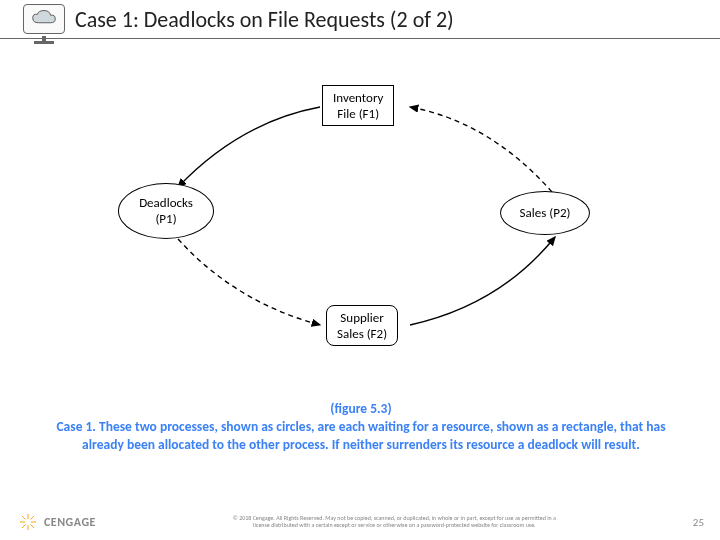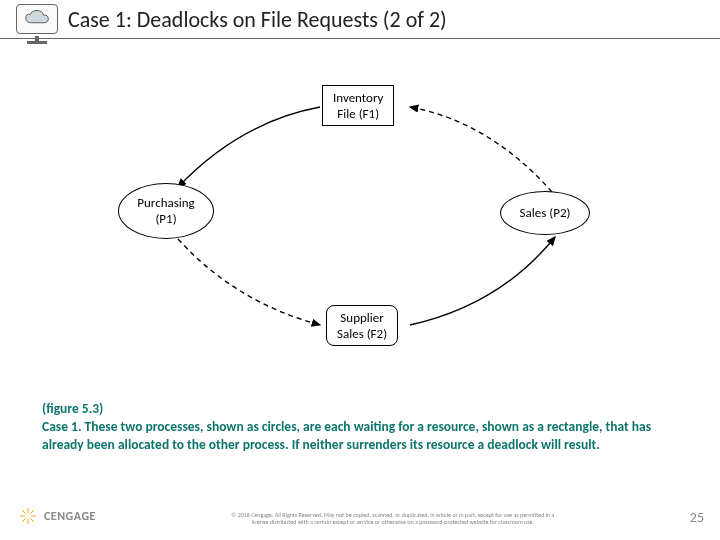--- a/index.html
+++ b/index.html
@@ -7,21 +7,21 @@
     width: 720px;
     height: 540px;
     font-family: Calibri, Arial, sans-serif;
     background: #fff;
     position: relative;
     overflow: hidden;
   }
   .header {
     display: flex;
     align-items: center;
-    padding: 4px 0 4px 16px;
+    padding: 4px 0 4px 23px;
     border-bottom: 1px solid #666;
   }
   .cloud-icon {
     width: 42px;
     height: 30px;
     border: 1.5px solid #666;
     border-radius: 4px;
     margin-right: 10px;
     display: flex;
     align-items: center;
@@ -81,29 +81,30 @@
     line-height: 1.2;
   }
   .caption {
     position: absolute;
     left: 42px;
     right: 40px;
     top: 400px;
     font-size: 13.5px;
     font-weight: 700;
     line-height: 1.35;
-    color: #0f766e;
+    color: #3b82f6;
+    text-align: center;
   }
   .footer {
     position: absolute;
-    bottom: 14px;
+    bottom: 8px;
     left: 0;
     right: 0;
     display: flex;
-    align-items: flex-end;
+    align-items: center;
     padding: 0 16px 0 18px;
   }
   .brand {
     display: flex;
     align-items: center;
     font-size: 12px;
     color: #888;
     letter-spacing: 0.5px;
     font-weight: 600;
   }
@@ -112,21 +113,21 @@
   }
   .copyright {
     flex: 1;
     text-align: center;
     font-size: 6px;
     color: #888;
     line-height: 1.2;
     padding: 0 40px;
   }
   .page-num {
-    font-size: 14px;
+    font-size: 11px;
     color: #888;
   }
   .arrows { position: absolute; top: 0; left: 0; }
 </style>
 </head>
 <body>
 
 <div class="header">
   <div class="cloud-icon">
     <svg viewBox="0 0 32 20">
@@ -159,21 +160,21 @@
     <span>File (F1)</span>
   </div>
 
   <div class="node-rect" style="left:326px; top:238px;border-radius:8px;">
     <span>Supplier</span><br>
     <span>Sales (F2)</span>
   </div>
 
   <div class="node-ellipse" style="left:118px; top:116px; width:96px; height:56px;">
     <div>
-      <span>Purchasing</span><br>
+      <span>Deadlocks</span><br>
       <span>(P1)</span>
     </div>
   </div>
 
   <div class="node-ellipse" style="left:500px; top:124px; width:90px; height:44px;">
     <span>Sales (P2)</span>
   </div>
 </div>
 
 <div class="caption">

